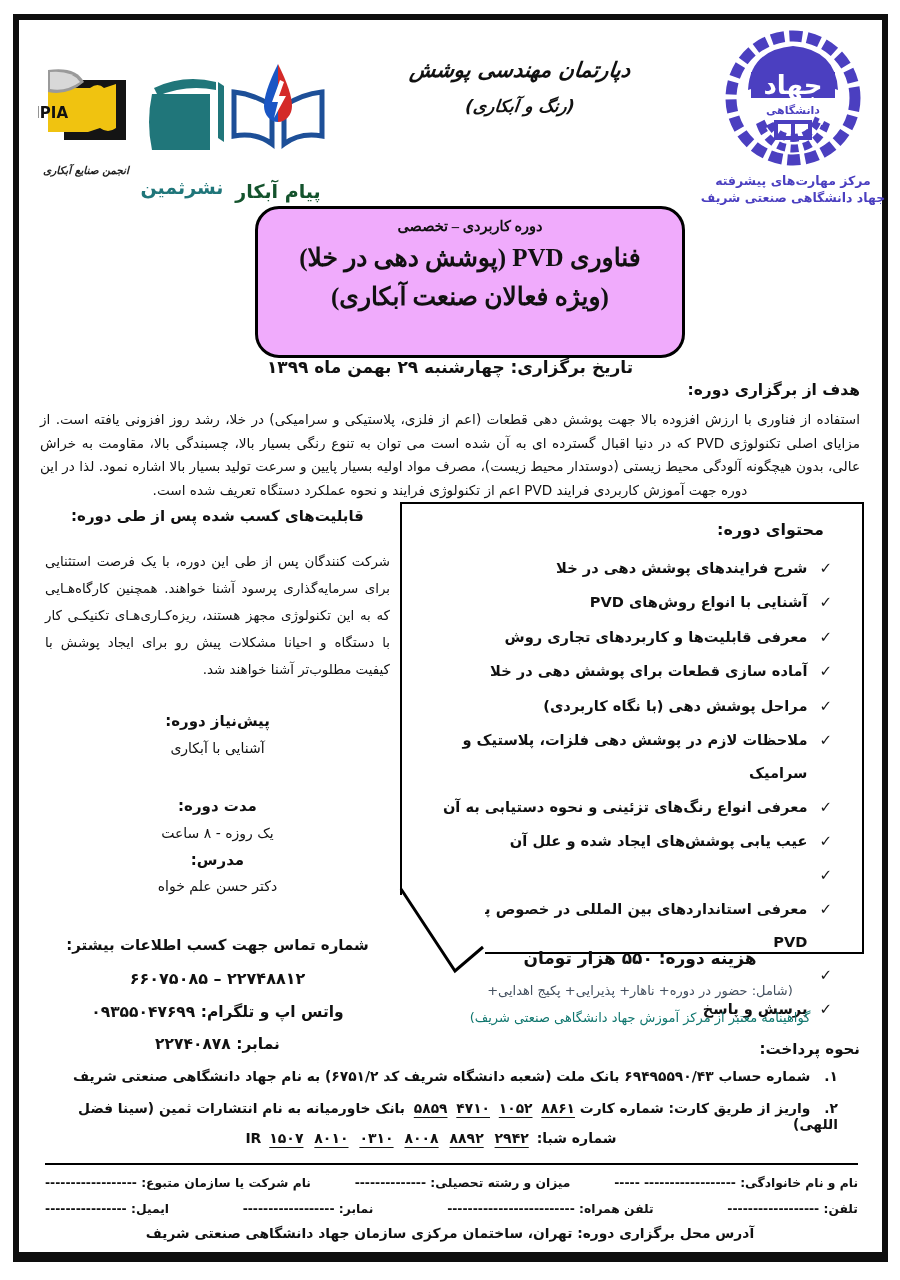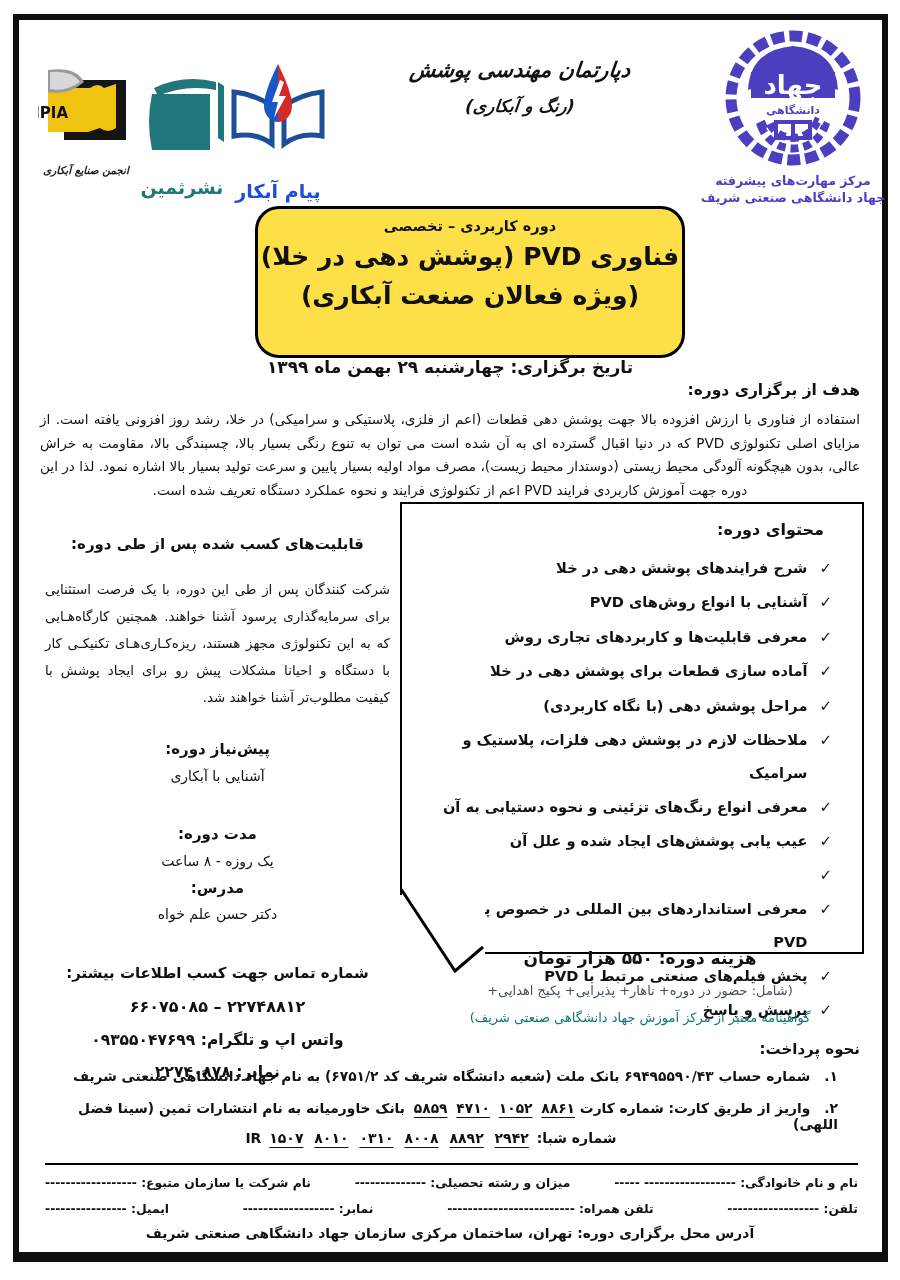--- a/index.html
+++ b/index.html
@@ -11,42 +11,42 @@
     border:6px solid #0e0e0e;border-bottom-width:10px;pointer-events:none;}
   .abs{position:absolute;}
 
   
   .logo-caption{font-weight:bold;text-align:center;margin-top:14px;}
   #logo-ipia{left:38px;top:62px;width:96px;}
   #logo-ipia .logo-caption{font-size:10.5px;font-style:italic;color:#222;}
   #logo-samin{left:132px;top:72px;width:100px;}
   #logo-samin .logo-caption{font-size:19px;color:#20767a;}
   #logo-payam{left:226px;top:58px;width:104px;}
-  #logo-payam .logo-caption{font-size:19px;color:#1d4ed8;}
+  #logo-payam .logo-caption{font-size:19px;color:#14532d;}
   #dept-callig{left:390px;top:58px;width:260px;text-align:center;font-style:italic;}
   #dept-line1{font-size:21px;font-weight:bold;transform:skewX(-6deg);}
   #dept-line2{font-size:17px;font-weight:bold;margin-top:14px;transform:skewX(-6deg);}
   #logo-jahad{left:700px;top:30px;width:186px;text-align:center;}
   .jahad-cap{color:#4b3fc0;font-weight:bold;font-size:12.5px;line-height:17px;}
 
   
   #title-box{left:255px;top:206px;width:424px;height:146px;border:3.5px solid #000;
-    border-radius:24px;text-align:center;background:#fde047;}
+    border-radius:24px;text-align:center;background:#f0abfc;font-family:Liberation Serif, serif;}
   #title-kicker{font-size:14.5px;font-weight:bold;margin-top:9px;}
   #title-line1{font-size:25px;font-weight:bold;margin-top:8px;}
   #title-line2{font-size:25px;font-weight:bold;margin-top:10px;}
   #date-line{left:0;top:357px;width:900px;text-align:center;font-size:17px;font-weight:bold;}
 
   
   #goal-heading{right:40px;top:381px;font-size:15.5px;font-weight:bold;}
   #goal-body{right:40px;left:40px;top:408px;font-size:13.6px;line-height:23.5px;
     text-align:justify;text-align-last:center;}
 
   
-  .leftcol{left:45px;width:345px;text-align:center;margin-top:28px;}
+  .leftcol{left:45px;width:345px;text-align:center;}
   #skills-heading{top:507px;font-size:15px;font-weight:bold;}
   #skills-body{top:548px;font-size:13.4px;line-height:27px;text-align:justify;text-align-last:right;}
   #prereq-h{top:712px;font-size:15px;font-weight:bold;}
   #prereq-v{top:740px;font-size:14px;}
   #duration-h{top:797px;font-size:15px;font-weight:bold;}
   #duration-v{top:825px;font-size:14px;}
   #teacher-h{top:851px;font-size:15px;font-weight:bold;}
   #teacher-v{top:878px;font-size:14px;}
   #contact-h{top:936px;font-size:15px;font-weight:bold;}
   #contact-phones{top:969px;font-size:16px;font-weight:bold;letter-spacing:1px;}
@@ -203,21 +203,20 @@
       </li>
     <li>
         <span class="chk">✓</span>
       </li>
     <li>
         <span class="chk">✓</span>
         <span>معرفی استانداردهای بین المللی در خصوص پوشش‌های PVD</span>
       </li>
     <li>
         <span class="chk">✓</span>
-        <span>پخش فیلم‌های صنعتی مرتبط با PVD</span>
       </li>
     <li>
         <span class="chk">✓</span>
         <span>پرسش و پاسخ</span>
       </li>
   </ul>
   <div class="tail-mask"></div>
   <svg class="tail-svg" viewBox="0 0 102 94">
     <polygon points="4,6 58,88 86,64" fill="#ffffff"></polygon>
     <polyline points="4,6 58,88 86,64" fill="none" stroke="#000" stroke-width="3"></polyline>

